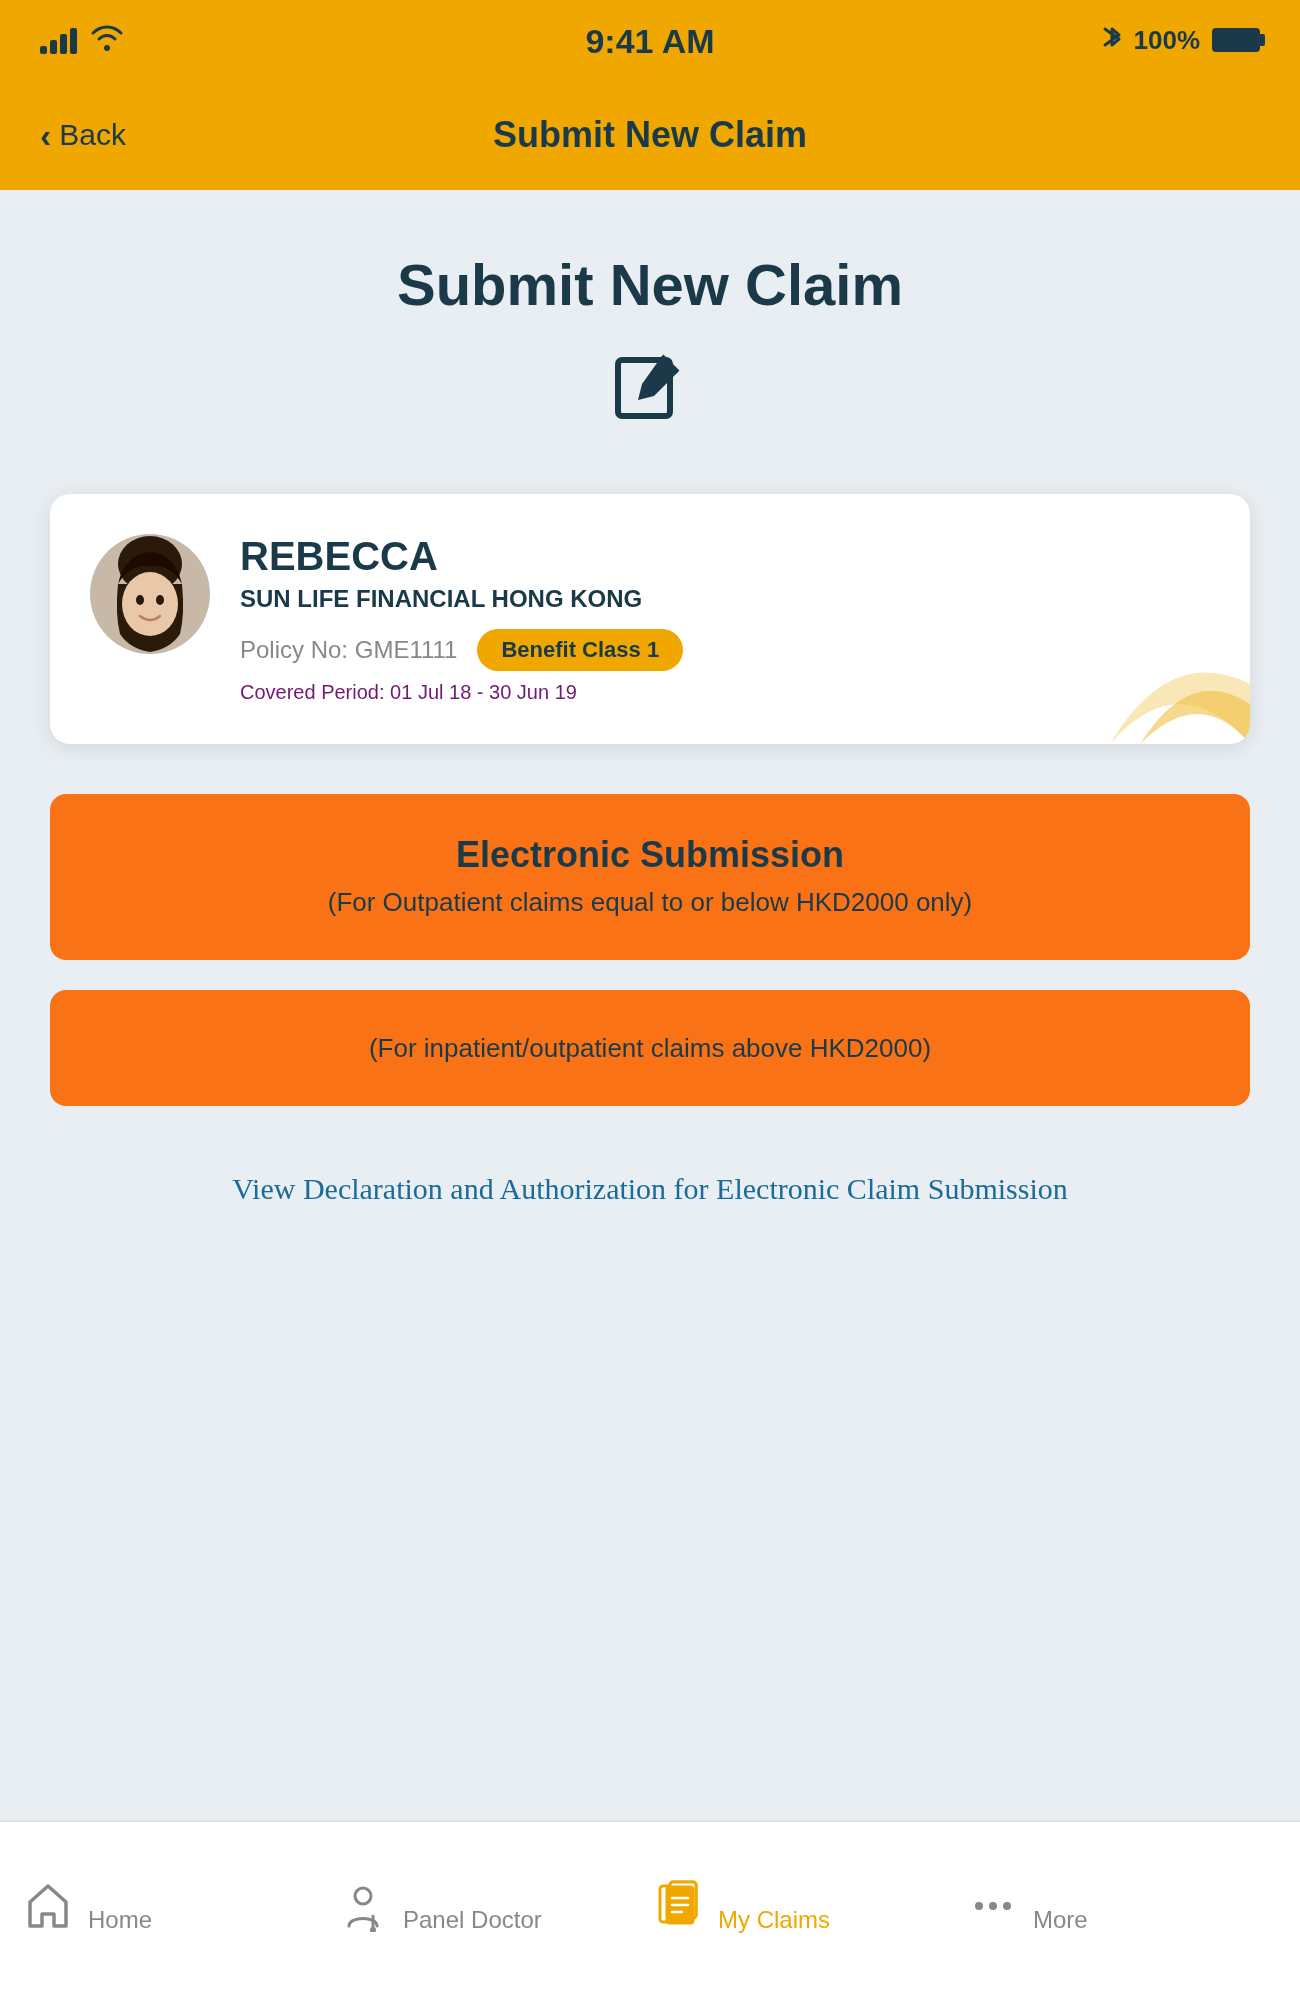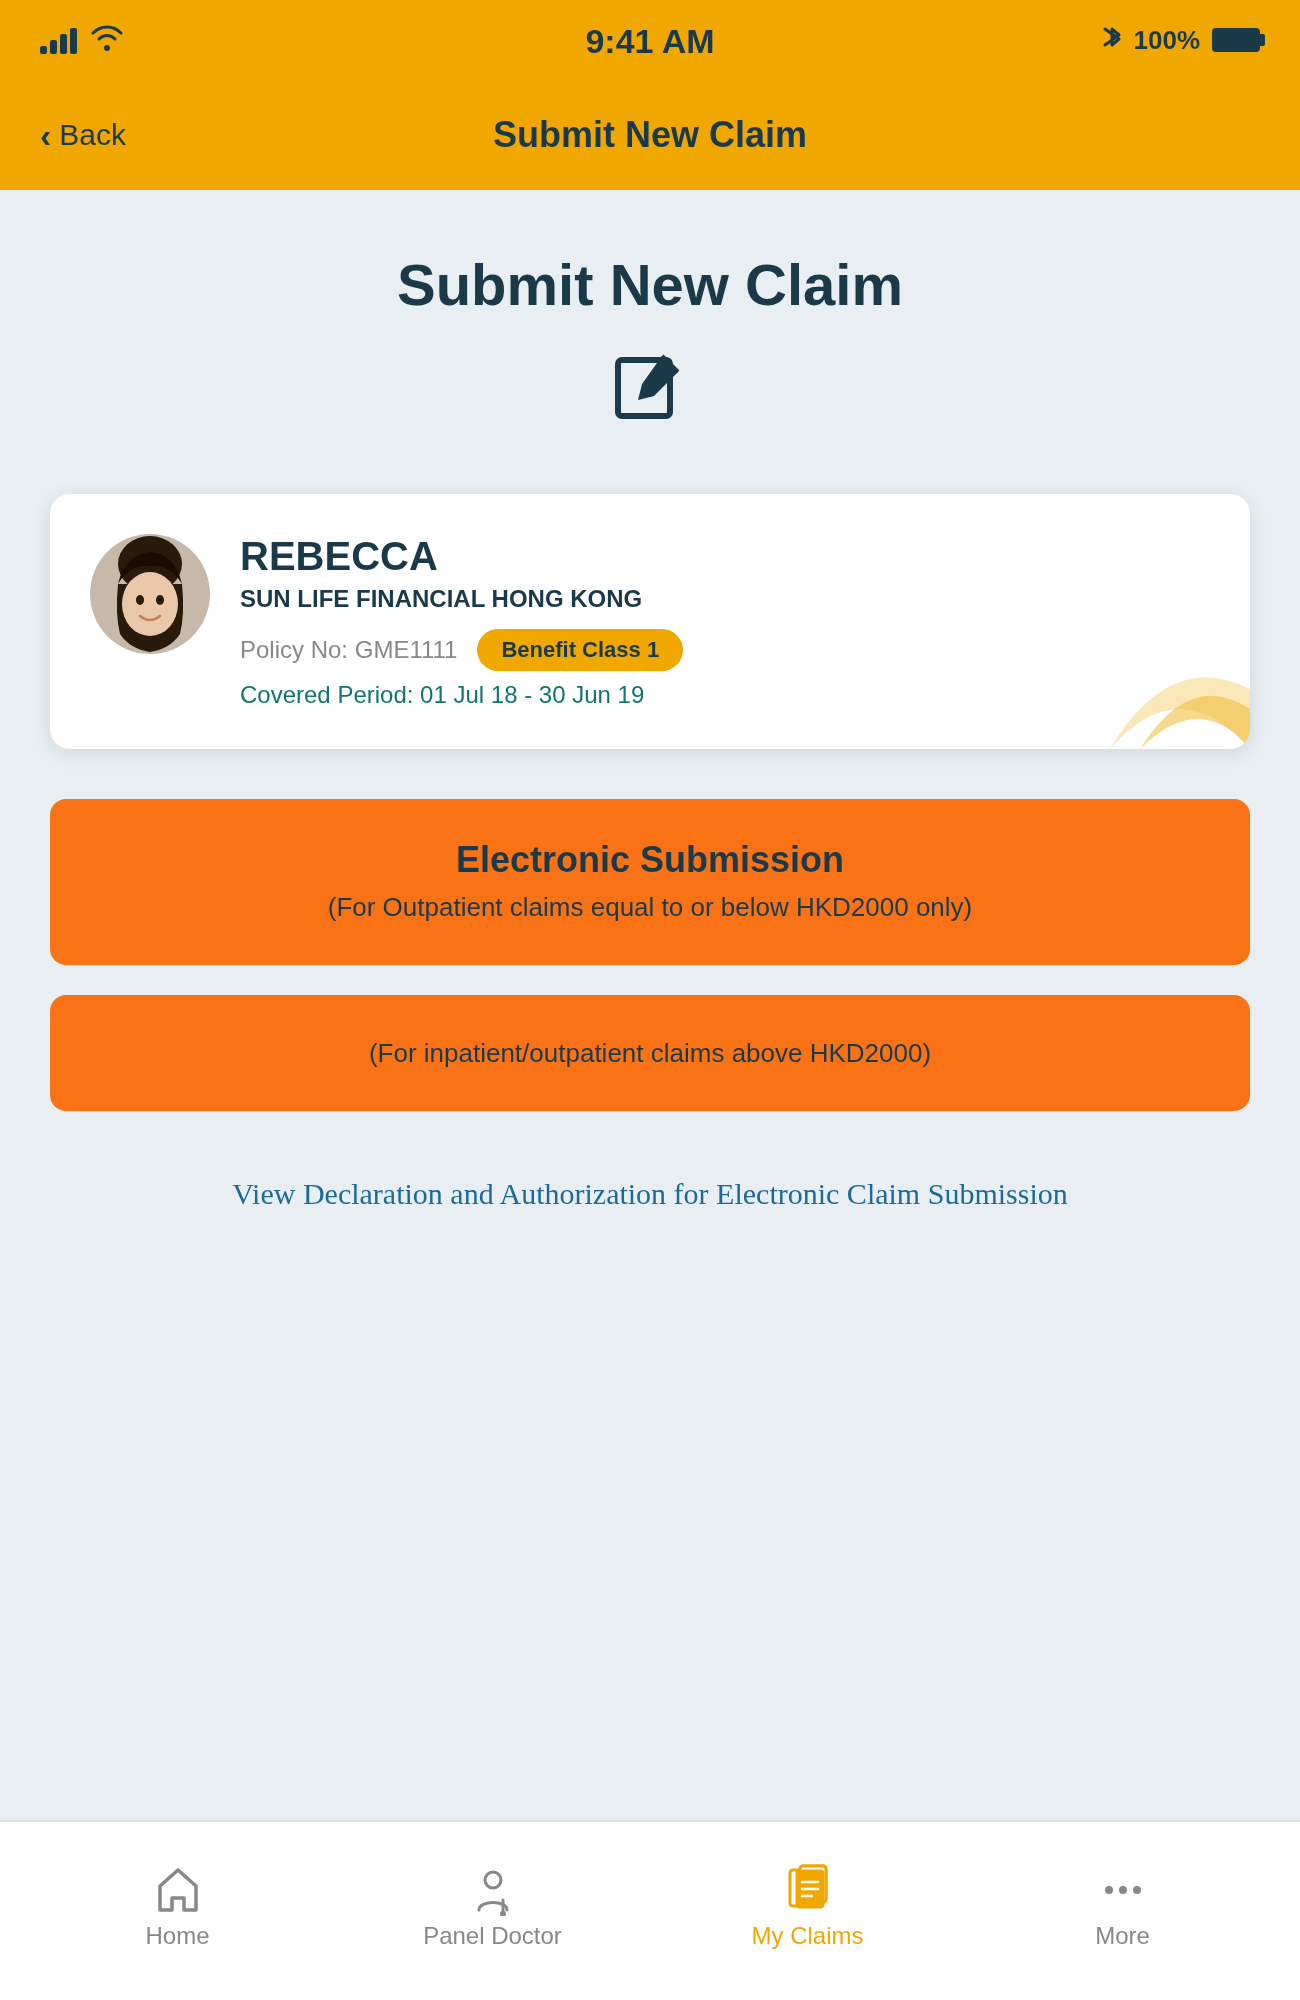--- a/index.html
+++ b/index.html
@@ -211,22 +211,22 @@
     }
     .benefit-badge {
       background: #f0a800;
       color: #1a3a4a;
       font-size: 22px;
       font-weight: 700;
       padding: 8px 24px;
       border-radius: 30px;
     }
     .covered-period {
-      font-size: 24px;
-      color: #0f766e;
+      font-size: 20px;
+      color: #701a75;
     }
 
     
     .submission-btn {
       width: 100%;
       background: #f97316;
       border: none;
       border-radius: 16px;
       padding: 40px 30px;
       text-align: center;
@@ -268,23 +268,23 @@
       height: 180px;
       background: white;
       border-top: 2px solid #e0e0e0;
       display: flex;
       align-items: center;
       justify-content: space-around;
       padding: 20px 20px 30px;
     }
     .tab-item {
       display: flex;
-      flex-direction: column;
-      align-items: center;
-      gap: 4px;
+      flex-direction: row;
+      align-items: flex-end;
+      gap: 12px;
       cursor: pointer;
       flex: 1;
     }
     .tab-icon {
       width: 56px;
       height: 56px;
       display: flex;
       align-items: center;
       justify-content: center;
     }

